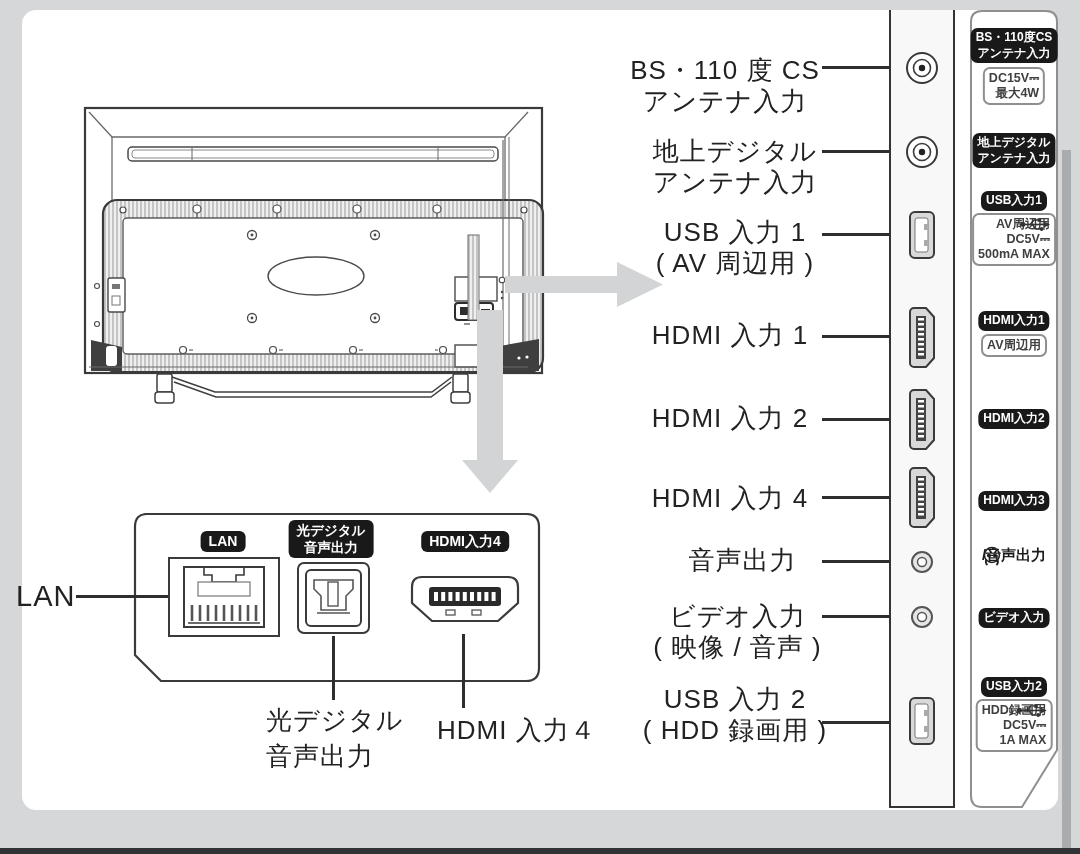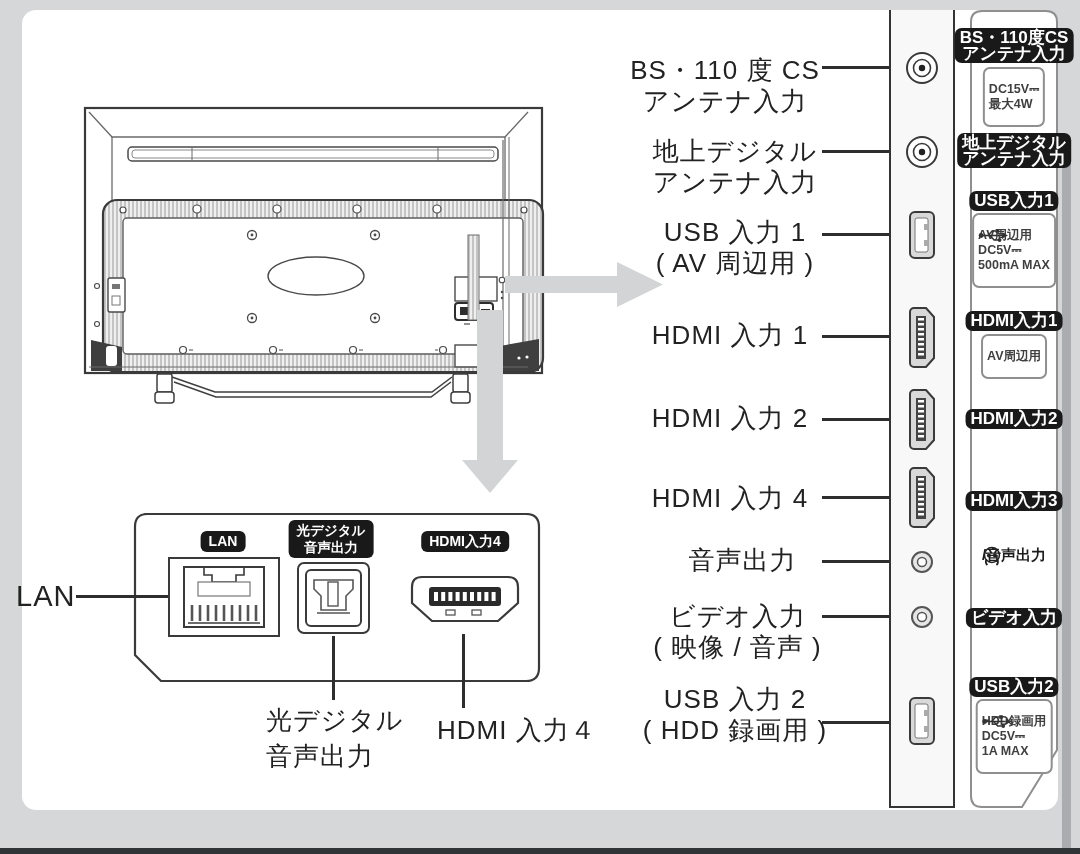--- a/index.html
+++ b/index.html
@@ -11,22 +11,22 @@
   svg{position:absolute;display:block;}
   
   .callout{position:absolute;font-size:26px;line-height:31px;color:#222;letter-spacing:1px;text-align:center;display:flex;flex-direction:column;white-space:nowrap;align-items:center;}
   .hline{position:absolute;height:3px;background:#2e2e2e;}
   .vline{position:absolute;width:3px;background:#2e2e2e;}
   
   .strip{position:absolute;left:889px;top:10px;width:66px;height:798px;background:#f8f8f8;border:2.5px solid #343434;border-top:none;box-sizing:border-box;}
   
   .specs{position:absolute;left:970px;top:10px;width:88px;height:798px;}
   .spec-item{position:absolute;left:50%;transform:translateX(-50%);}
-  .badge{background:#191919;color:#fff;font-weight:bold;font-size:17px;line-height:15.5px;padding:2px 5px;border-radius:7px;text-align:center;white-space:nowrap;display:flex;flex-direction:column;}
-  .note{background:#fff;border:2px solid #8f8f8f;color:#3f3f3f;font-weight:bold;font-size:12.5px;line-height:15px;padding:13px 4px;border-radius:7px;text-align:center;white-space:nowrap;display:flex;flex-direction:column;align-items:flex-start;}
+  .badge{background:#191919;color:#fff;font-weight:bold;font-size:12px;line-height:15.5px;padding:2px 5px;border-radius:7px;text-align:center;white-space:nowrap;display:flex;flex-direction:column;}
+  .note{background:#fff;border:2px solid #8f8f8f;color:#3f3f3f;font-weight:bold;font-size:12.5px;line-height:15px;padding:2px 4px;border-radius:7px;text-align:center;white-space:nowrap;display:flex;flex-direction:column;align-items:flex-end;}
   .audio-row{display:flex;align-items:flex-start;gap:1px;color:#1c1c1c;font-size:15px;font-weight:bold;white-space:nowrap;}
   
   .bbadge{position:absolute;background:#191919;color:#fff;font-weight:bold;font-size:14px;line-height:17px;padding:2px 8px;border-radius:6px;text-align:center;white-space:nowrap;display:flex;flex-direction:column;transform:translateX(-50%);}
   .blabel{position:absolute;font-size:26px;line-height:36px;color:#222;letter-spacing:1px;white-space:nowrap;display:flex;flex-direction:column;}
 </style>
 </head>
 <body>
 
 <div id="stage">
 

